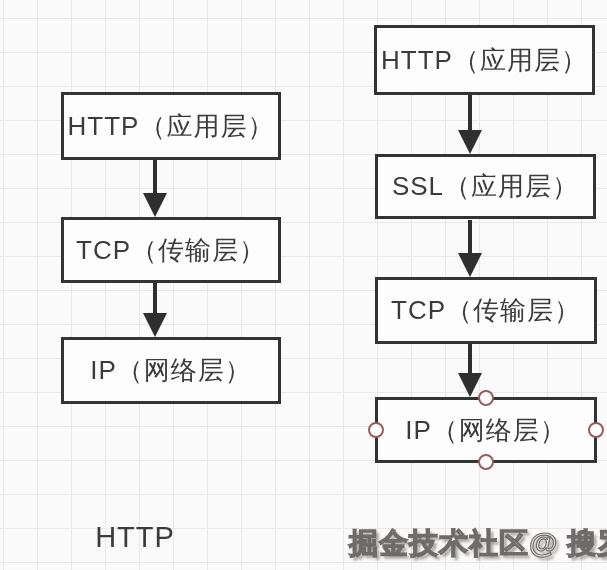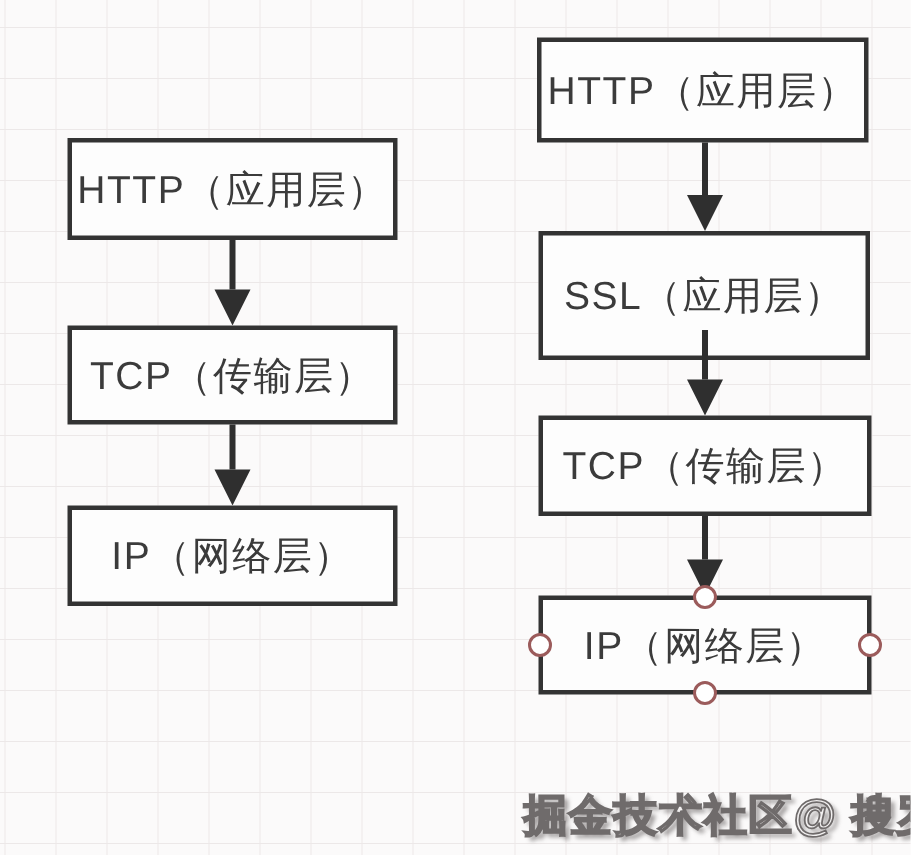--- a/index.html
+++ b/index.html
@@ -20,20 +20,21 @@
     background-position: 3px 18px;
   }
   .node {
     position: absolute;
     box-sizing: border-box;
     border: 3px solid var(--box-border, #333333);
     background: var(--box-fill, #fdfdfd);
     display: flex;
     align-items: center;
     justify-content: center;
+    margin-left: 16px;
   }
   .node .node-label {
     font-size: 26px;
     letter-spacing: 1px;
     color: var(--box-text, #3b3b3b);
     white-space: nowrap;
   }
   .arrow {
     position: absolute;
     width: 24px;
@@ -109,31 +110,32 @@
 
   <div class="arrow" style="left:143px; top:283px; height:54px;">
     <div class="shaft"></div>
     <div class="head"></div>
   </div>
 
   <div class="node" style="left:45px; top:337px; width:220px; height:67px;">
     <span class="node-label">IP（网络层）</span>
   </div>
 
+  <div class="stack-caption" style="left:65px; top:521px;">HTTP</div>
 
   <div class="node" style="left:358px; top:25px; width:221px; height:70px;">
     <span class="node-label">HTTP（应用层）</span>
   </div>
 
   <div class="arrow" style="left:458px; top:95px; height:59px;">
     <div class="shaft"></div>
     <div class="head"></div>
   </div>
 
-  <div class="node" style="left:359px; top:154px; width:221px; height:86px;justify-content:center;">
+  <div class="node" style="left:359px; top:154px; width:221px; height:65px;justify-content:center;">
     <span class="node-label">SSL（应用层）</span>
   </div>
 
   <div class="arrow" style="left:458px; top:220px; height:57px;">
     <div class="shaft"></div>
     <div class="head"></div>
   </div>
 
   <div class="node" style="left:359px; top:277px; width:222px; height:67px;">
     <span class="node-label">TCP（传输层）</span>

